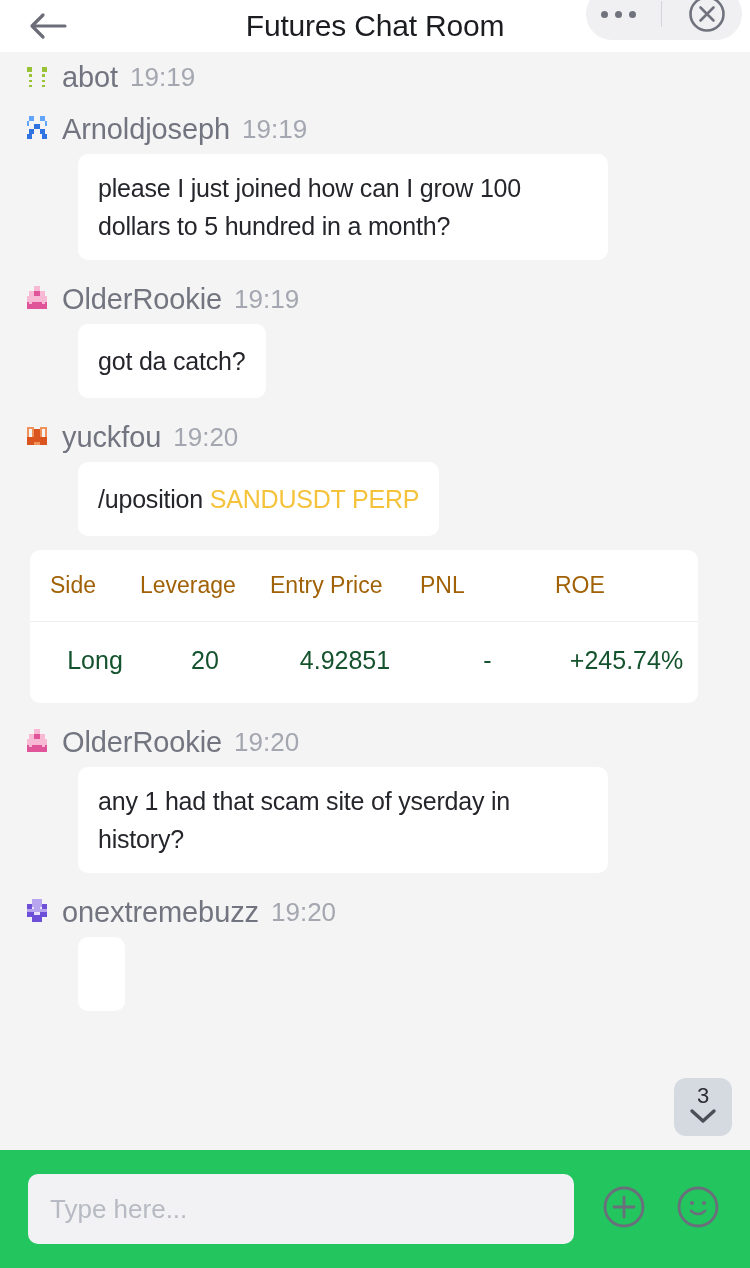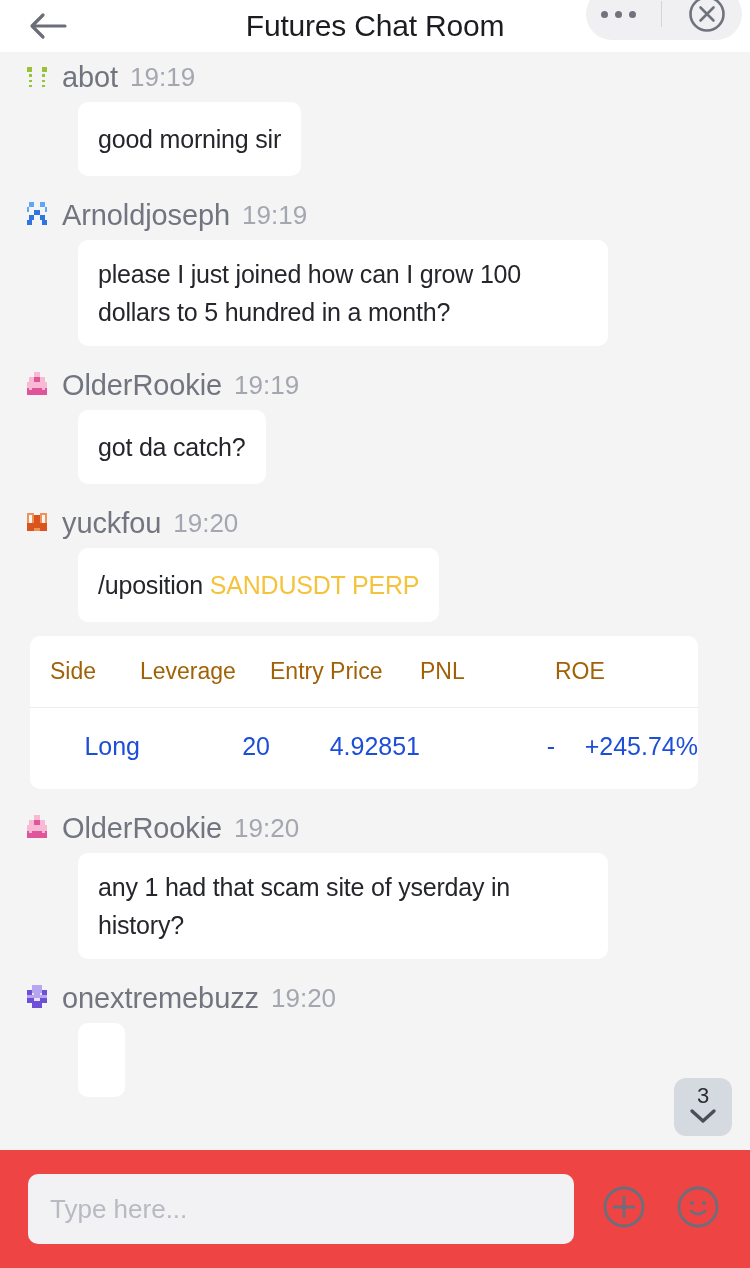--- a/index.html
+++ b/index.html
@@ -164,24 +164,24 @@
   }
   .position-card th {
     text-align: left;
     font-size: 23px;
     font-weight: 400;
     color: #a16207;
     padding: 22px 0 22px 0;
     border-bottom: 1px solid #eceef1;
   }
   .position-card td {
-    text-align: right;
+    text-align: center;
     font-size: 25px;
     font-weight: 400;
-    color: #1d4ed8;
+    color: #14532d;
     padding: 24px 0 28px 0;
   }
   .position-card th:first-child,
   .position-card td:first-child { padding-left: 20px; }
   .col-side     { width: 110px; }
   .col-leverage { width: 130px; }
   .col-entry    { width: 150px; }
   .col-pnl      { width: 135px; }
   .col-roe      { width: auto; }
   .roe-positive { color: #2e9e6b; }
@@ -206,21 +206,21 @@
   .scroll-badge-count {
     font-size: 22px;
     color: #2c2d33;
     line-height: 20px;
   }
 
   
   .composer {
     flex: 0 0 auto;
     height: 118px;
-    background: #ef4444;
+    background: #22c55e;
     display: flex;
     align-items: center;
     padding: 0 28px;
     gap: 26px;
     z-index: 20;
   }
   .input-wrap {
     flex: 1 1 auto;
     height: 70px;
     background: #f2f2f4;
@@ -295,23 +295,20 @@
             <rect x="2" y="4" width="1" height="1"></rect>
               <rect x="7" y="4" width="1" height="1"></rect>
             <rect x="2" y="6" width="1" height="1"></rect>
               <rect x="7" y="6" width="1" height="1"></rect>
             <rect x="2" y="8" width="1" height="1"></rect>
               <rect x="7" y="8" width="1" height="1"></rect>
           </g>
         </svg>
         <span class="username">abot</span>
         <span class="timestamp">19:19</span>
-      </div>
-      <div class="bubble-row">
-        <div class="bubble">good morning sir</div>
       </div>
     </div>
 
     <div class="msg">
       <div class="msg-head">
         <svg class="avatar" viewBox="0 0 10 10" shape-rendering="crispEdges">
           <rect width="10" height="10" fill="#f4f4f5"></rect>
           <g fill="#60a5fa">
             <rect x="2" y="0" width="2" height="2"></rect>
               <rect x="6" y="0" width="2" height="2"></rect>

